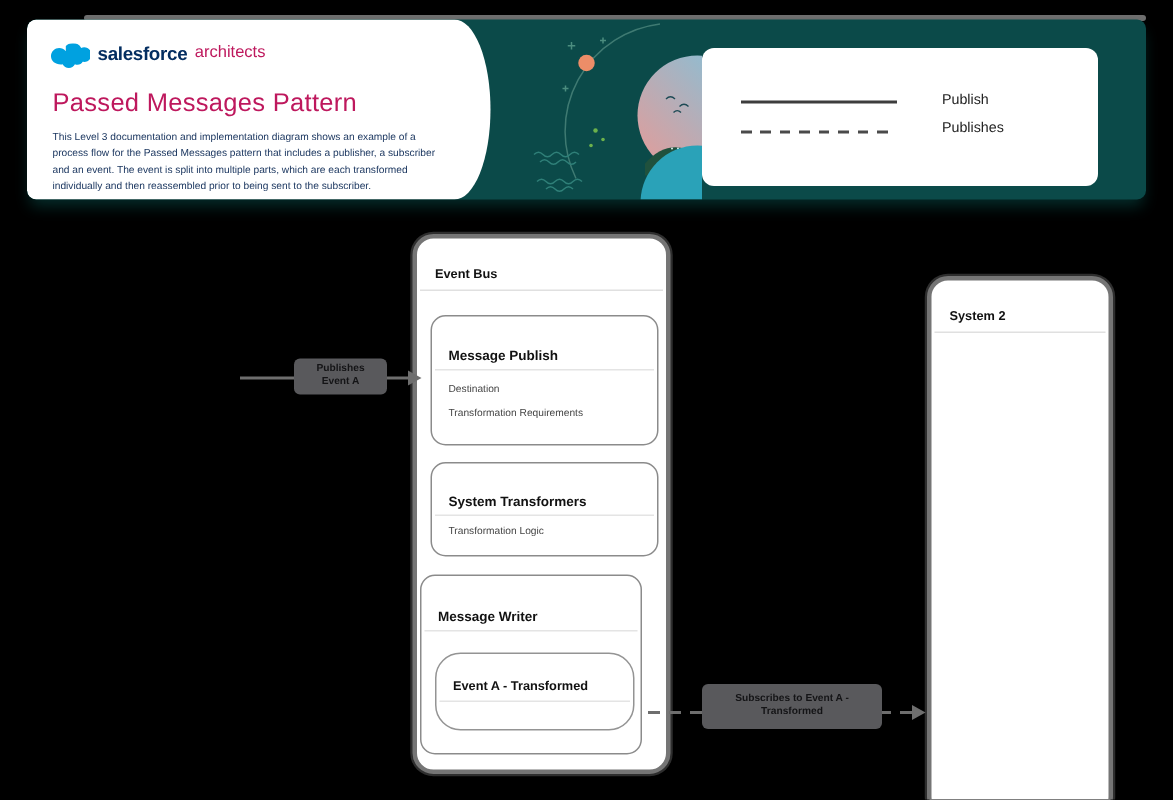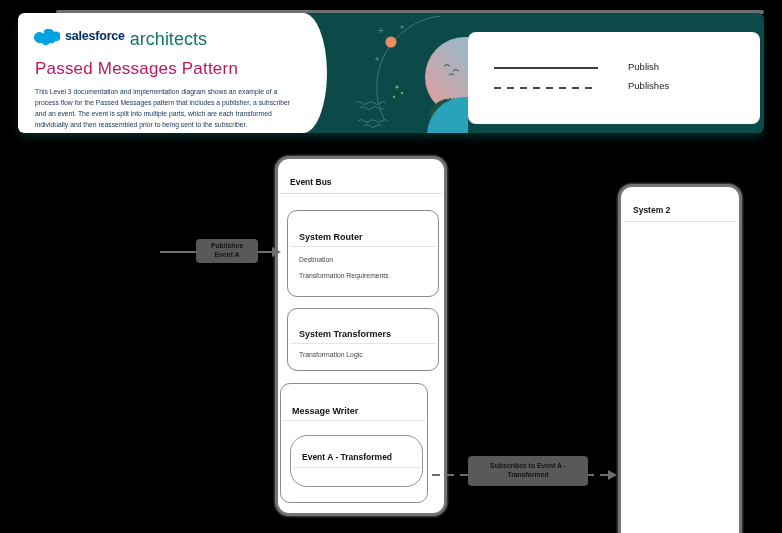--- a/index.html
+++ b/index.html
@@ -7,27 +7,27 @@
   .stage { position:relative; width:782px; height:533px; background:#000; }
 
   
   .top-strip { position:absolute; left:56px; top:10px; width:708px; height:4px; background:#6f6f6f; border-radius:2px; }
   .banner { position:absolute; left:18px; top:13px; width:746px; height:120px; background:#0b4a49; border-radius:6px; overflow:hidden; box-shadow:0 6px 10px -2px rgba(7,60,58,.75); }
   .banner-white { position:absolute; left:0; top:0; width:309px; height:120px; background:#ffffff;
                   border-radius:6px 24px 24px 6px / 6px 60px 60px 6px; }
   .brand-row { position:absolute; left:16px; top:16px; display:flex; align-items:flex-start; gap:5px; }
   .brand-cloud { width:26px; height:17px; }
   .brand-name { font-size:12.5px; font-weight:bold; color:#032d60; letter-spacing:-.2px; }
-  .brand-suffix { font-size:18px; font-weight:400; color:#0f766e; }
+  .brand-suffix { font-size:11px; font-weight:400; color:#be185d; }
   .banner-title { position:absolute; left:17px; top:46px; font-size:17px; font-weight:500; color:#be185d; letter-spacing:.2px; }
   .banner-desc { position:absolute; left:17px; top:74px; width:266px; font-size:6.8px; line-height:1.6; color:#16325c; }
 
   .illu { position:absolute; left:300px; top:0; width:150px; height:120px; }
 
-  .legend { position:absolute; left:450px; top:19px; width:292px; height:92px; background:#ffffff; border-radius:8px; }
+  .legend { position:absolute; left:450px; top:19px; width:264px; height:92px; background:#ffffff; border-radius:8px; }
   .legend-line { position:absolute; height:2px; width:104px; left:26px; }
   .legend-line.solid { top:35px; background:#3d3d3d; }
   .legend-line.dashed { top:55px; background:repeating-linear-gradient(90deg,#4a4a4a 0 7px, transparent 7px 13px); }
   .legend-label { position:absolute; left:160px; font-size:9.5px; color:#222; }
   .legend-label.pub { top:29px; }
   .legend-label.sub { top:48px; }
 
   
   .sysbox { position:absolute; background:#fff; border:3px solid #757575; border-radius:14px; box-shadow:0 0 0 1.5px #2e2e2e; }
   .box-title { position:absolute; left:12px; top:18px; font-size:8.5px; font-weight:bold; color:#111; }
@@ -117,21 +117,21 @@
       <div class="legend-label sub">Publishes</div>
     </div>
   </div>
 
 
   <div class="sysbox" style="left:275px; top:156px; width:172px; height:360px;">
     <div class="box-title">Event Bus</div>
     <div class="box-divider"></div>
 
     <div class="subbox" style="left:9px; top:51px; width:152px; height:87px;">
-      <div class="sub-title" style="top:21px;">System Router</div>
+      <div class="sub-title" style="top:21px;">Message Publish</div>
       <div class="sub-divider" style="top:35px;"></div>
       <div class="sub-item" style="top:45px;">Destination</div>
       <div class="sub-item" style="top:61px;">Transformation Requirements</div>
     </div>
 
     <div class="subbox" style="left:9px; top:149px; width:152px; height:63px;">
       <div class="sub-title" style="top:20px;">System Transformers</div>
       <div class="sub-divider" style="top:34px;"></div>
       <div class="sub-item" style="top:42px;">Transformation Logic</div>
     </div>

